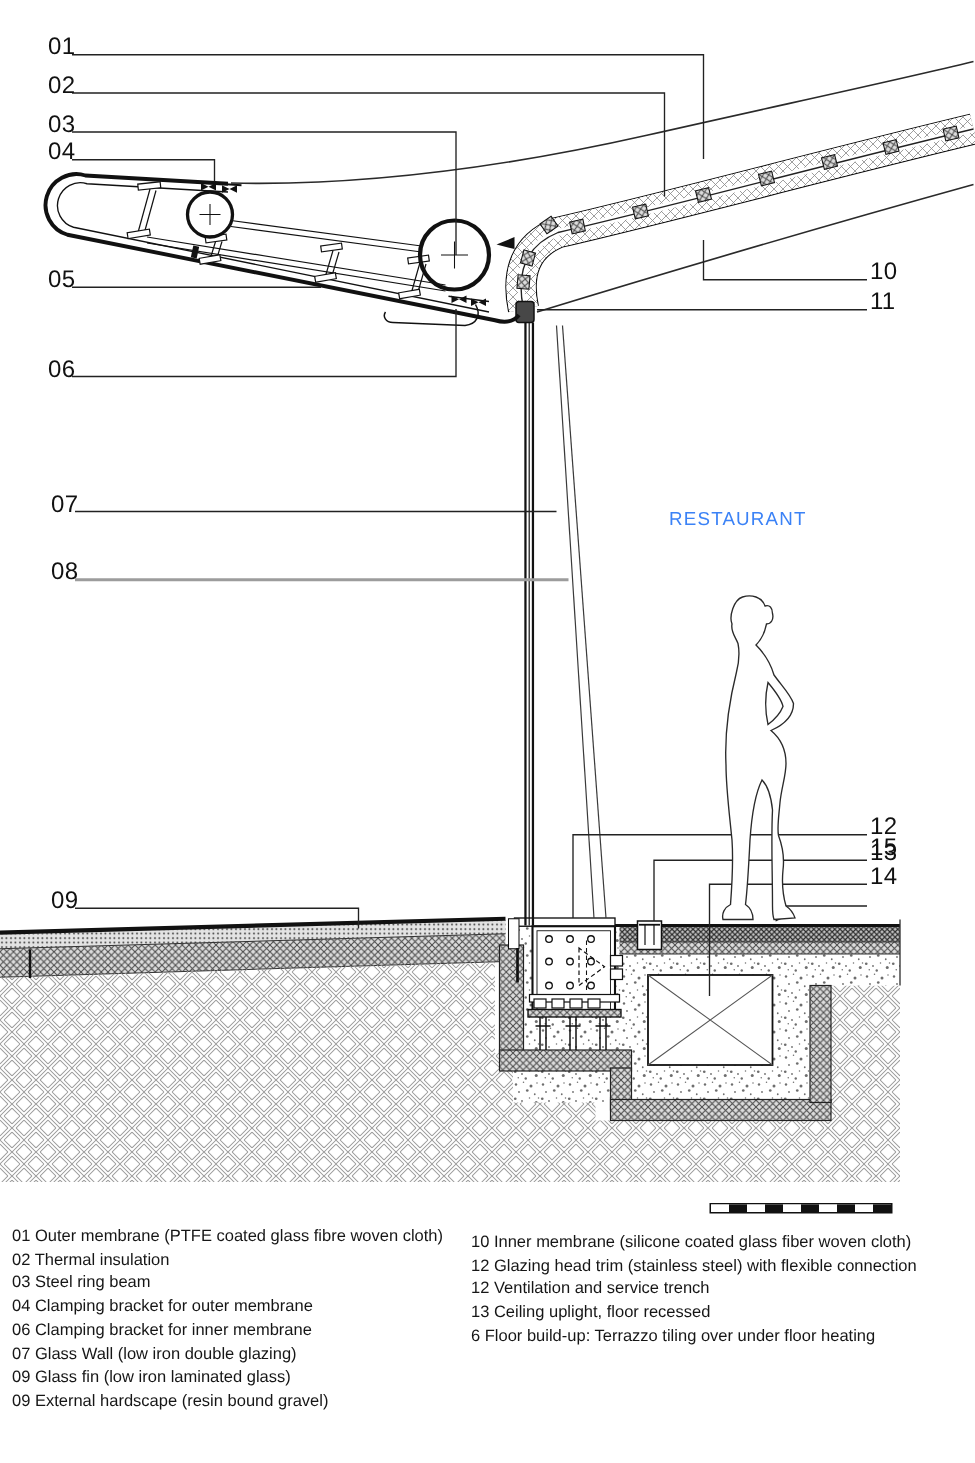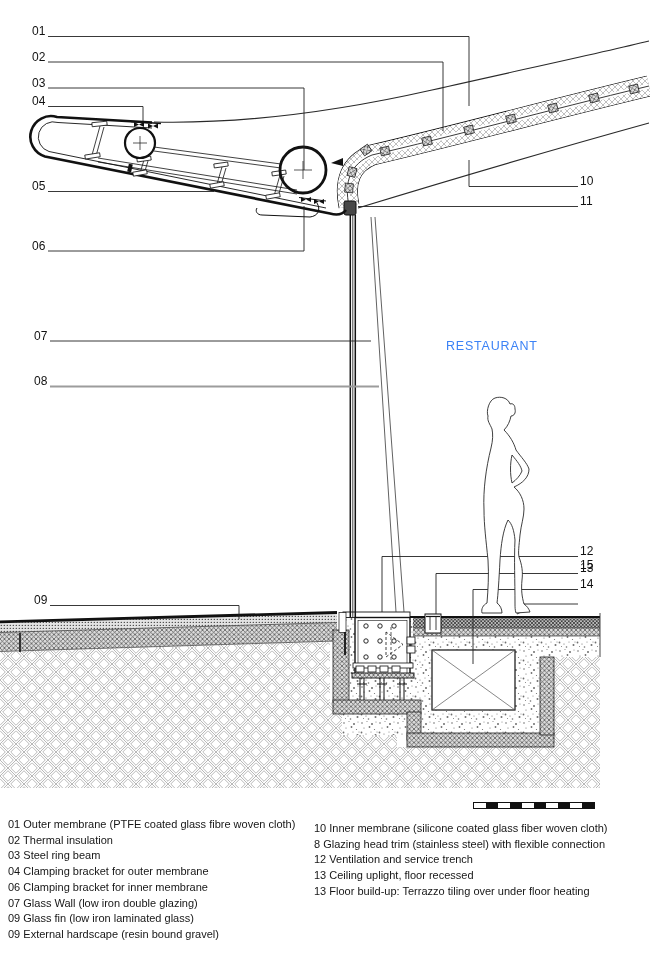--- a/index.html
+++ b/index.html
@@ -1,19 +1,19 @@
 <!DOCTYPE html>
 <html><head>
 <meta charset="utf-8">
 <style>
   html,body{margin:0;padding:0;background:#fff;}
   #stage{position:relative;width:650px;height:975px;background:#fff;overflow:hidden;
          font-family:"Liberation Sans","DejaVu Sans",sans-serif;color:#1a1a1a;}
   #drawing-svg{position:absolute;left:0;top:0;}
-  .callout{position:absolute;font-size:12px;line-height:11px;color:#111;letter-spacing:0.2px;text-align:right;}
+  .callout{position:absolute;font-size:16px;line-height:11px;color:#111;letter-spacing:0.2px;text-align:right;}
   .room-label{position:absolute;font-size:12.5px;letter-spacing:0.8px;color:#3b82f6;}
   .legend-col{position:absolute;font-size:11px;line-height:15.7px;white-space:nowrap;color:#161616;}
   .scalebar{position:absolute;left:473px;top:802px;width:122px;height:7px;border:1px solid #111;
             display:flex;box-sizing:border-box;}
   .scalebar i{flex:1 1 auto;display:block;height:100%;}
   .scalebar i.b{background:#111;}
   .scalebar i.w{background:#fff;}
 </style>
 </head>
 <body>
@@ -335,19 +335,19 @@
   <div>02 Thermal insulation</div>
   <div>03 Steel ring beam</div>
   <div>04 Clamping bracket for outer membrane</div>
   <div>06 Clamping bracket for inner membrane</div>
   <div>07 Glass Wall (low iron double glazing)</div>
   <div>09 Glass fin (low iron laminated glass)</div>
   <div>09 External hardscape (resin bound gravel)</div>
 </div>
 <div class="legend-col" style="left:314px;top:821px">
   <div>10 Inner membrane (silicone coated glass fiber woven cloth)</div>
-  <div>8 Glazing head trim (stainless steel) with flexible connection</div>
+  <div>12 Glazing head trim (stainless steel) with flexible connection</div>
   <div>12 Ventilation and service trench</div>
   <div>13 Ceiling uplight, floor recessed</div>
-  <div>13 Floor build-up: Terrazzo tiling over under floor heating</div>
+  <div>6 Floor build-up: Terrazzo tiling over under floor heating</div>
 </div>
 
 </div>
 
 </body></html>

